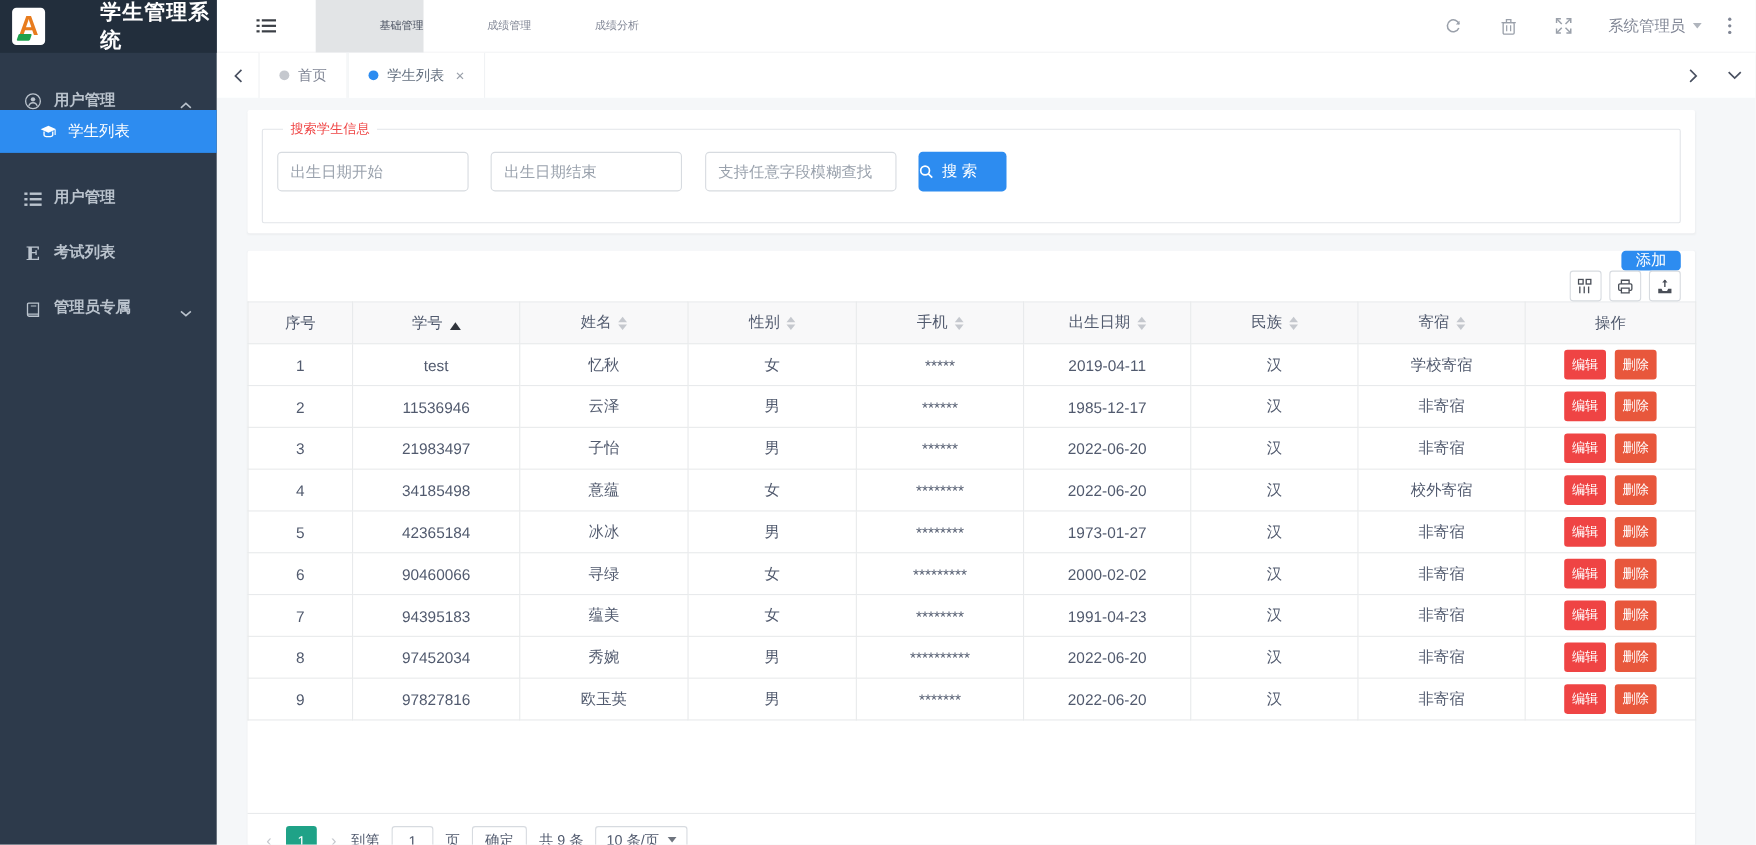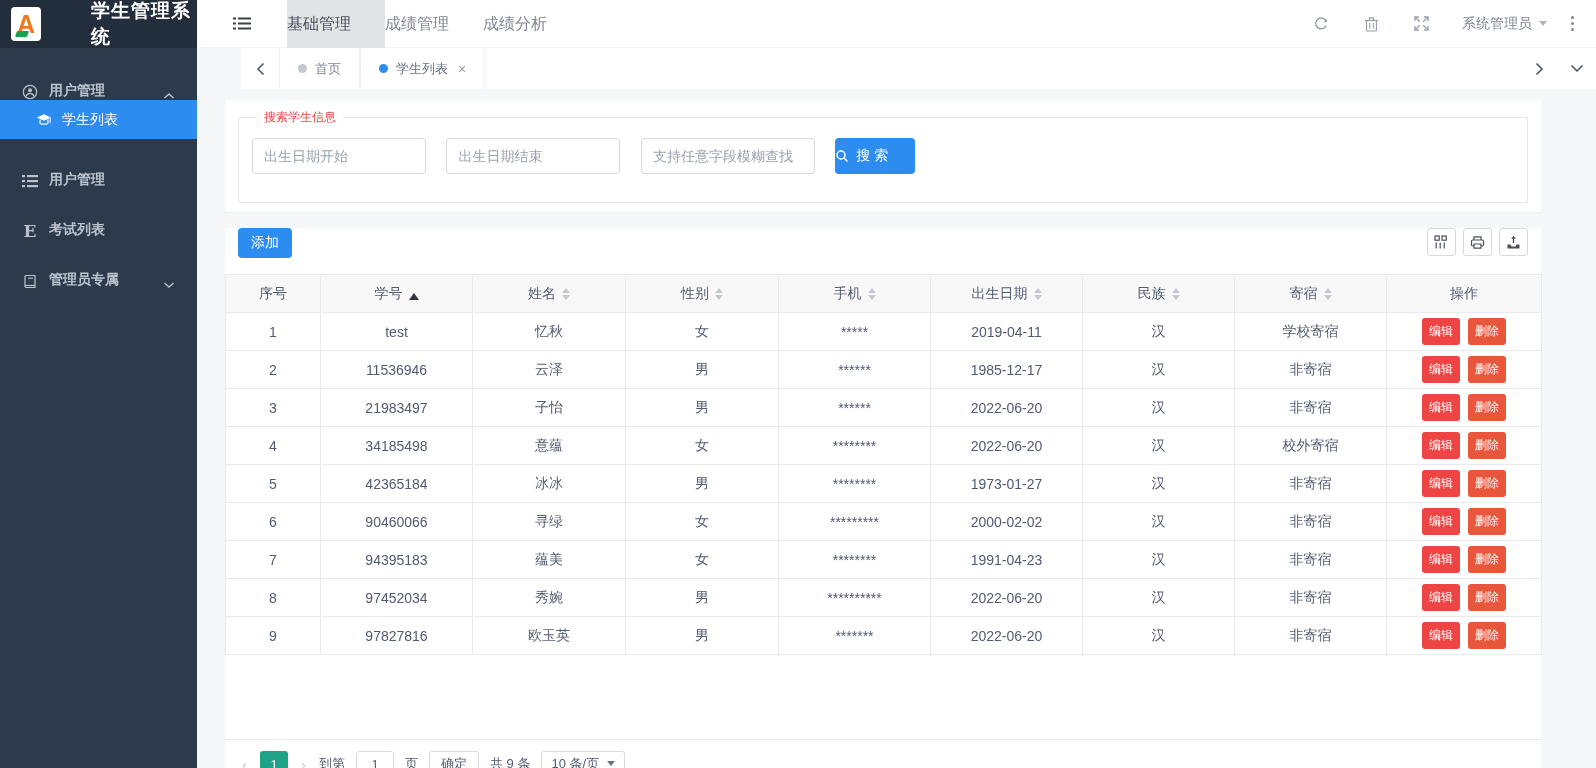--- a/index.html
+++ b/index.html
@@ -21,51 +21,51 @@
   .submenu { background:#1a212c; }
   .submenu-item { height:39px; display:flex; align-items:center; padding-left:36px; color:#bac3cd; font-size:14px; cursor:pointer; }
   .submenu-item .mi { width:16px; height:16px; margin-right:10px; display:flex; align-items:center; justify-content:center; }
   .submenu-item.active { background:#2d8cf0; color:#fff; }
   .e-glyph { font-family:"DejaVu Serif","Liberation Serif",serif; font-size:17px; color:#bac3cd; line-height:1; }
 
   
   .main { position:absolute; left:197px; top:0; right:0; bottom:0; }
   .topbar { height:48px; background:#fff; display:flex; align-items:center; border-bottom:1px solid #f0f2f4; }
   .collapse-btn { width:90px; display:flex; align-items:center; justify-content:center; height:48px; cursor:pointer; color:#3b3f46; }
-  .menu-tab { width:98px; height:48px; line-height:48px; text-align:left; font-size:16px; color:#808695; cursor:pointer; }
+  .menu-tab { width:98px; height:48px; line-height:48px; text-align:right; font-size:10px; color:#808695; cursor:pointer; }
   .menu-tab.active { background:#e2e4e6; color:#495060; }
   .topbar-right { margin-left:auto; display:flex; align-items:center; padding-right:22px; color:#9aa0aa; }
   .tb-icon { width:50px; display:flex; justify-content:center; cursor:pointer; }
   .user-wrap { display:flex; align-items:center; gap:7px; margin:0 14px 0 16px; color:#808695; font-size:14px; cursor:pointer; }
   .caret-down-sm { width:0; height:0; border:4px solid transparent; border-top:5px solid #b0b5bd; margin-top:4px; }
   .kebab { display:flex; flex-direction:column; gap:3px; margin-left:10px; cursor:pointer; }
   .kebab i { width:3px; height:3px; border-radius:50%; background:#808695; }
 
   
-  .tagbar { height:41px; background:#fff; display:flex; align-items:center; box-shadow:0 1px 2px rgba(0,0,0,.05); position:relative;margin-left:44px; }
+  .tagbar { height:41px; background:#fff; display:flex; align-items:center; box-shadow:0 1px 2px rgba(0,0,0,.05); position:relative; }
   .tag-nav-btn { width:38px; height:41px; display:flex; align-items:center; justify-content:center; cursor:pointer; color:#495060; }
   .tag { height:41px; display:flex; align-items:center; gap:8px; padding:0 18px; font-size:13px; color:#808695; border-left:1px solid #f0f2f4; border-right:1px solid #f0f2f4; cursor:pointer; background:#fff; }
   .tag .dot { width:9px; height:9px; border-radius:50%; background:#c5c8ce; }
   .tag.active { color:#657180; }
   .tag.active .dot { background:#2d8cf0; }
   .tag .close-x { font-size:14px; color:#9aa0aa; margin-left:2px; }
   .tagbar-right { margin-left:auto; display:flex; align-items:center; }
 
   
   .content { position:absolute; top:89px; left:0; right:0; bottom:0; background:#f5f7f9; padding:11px 55px 0 28px; overflow:hidden; }
 
   .search-card { background:#fff; height:112px; border-radius:2px; box-shadow:0 1px 2px rgba(0,0,0,.04); padding:9px 13px; }
   fieldset { border:1px solid #e2e5e9; border-radius:2px; height:100%; padding:12px 13px 0; }
   legend { font-size:12px; color:#ef4444; padding:0 7px; margin-left:5px; }
   .s-input { width:174px; height:36px; border:1px solid #d7dbe0; border-radius:4px; padding:16px 11px; font-size:14px; color:#495060; margin-right:16px; outline:none; }
   .s-input::placeholder { color:#9aa2ad; }
   .search-btn { width:80px; height:36px; background:#2d8cf0; color:#fff; border:none; border-radius:4px; font-size:14px; display:inline-flex; align-items:center; justify-content:flex-start; gap:7px; vertical-align:top; cursor:pointer; }
 
   .table-card { background:#fff; margin-top:16px; border-radius:2px; box-shadow:0 1px 2px rgba(0,0,0,.04); position:relative; height:560px; }
-  .toolbar { height:46px; display:flex; align-items:flex-start; padding:0 13px; }
+  .toolbar { height:46px; display:flex; align-items:flex-end; padding:0 13px;flex-direction:column; }
   .add-btn { height:30px; padding:0 13px; background:#2d8cf0; color:#fff; border:none; border-radius:4px; font-size:14px; cursor:pointer; }
   .tool-icons { margin-left:auto; display:flex; gap:7px; }
   .icon-btn { width:29px; height:28px; border:1px solid #d7dbe0; border-radius:3px; background:#fff; display:flex; align-items:center; justify-content:center; cursor:pointer; color:#4a4f58; }
 
   table { width:100%; border-collapse:collapse; table-layout:fixed; }
   th { background:#f8f8f9; height:38px; font-size:14px; font-weight:normal; color:#515a6e; border:1px solid #e8eaec; }
   td { height:38px; text-align:center; font-size:14px; color:#515a6e; border:1px solid #e8eaec; background:#fff; }
   th { text-align:center; }
   .sort { display:inline-flex; flex-direction:column; margin-left:6px; vertical-align:middle; }
   .tri-up { width:0; height:0; border:4px solid transparent; border-bottom:5px solid #c5c8ce; margin-bottom:2px; }

